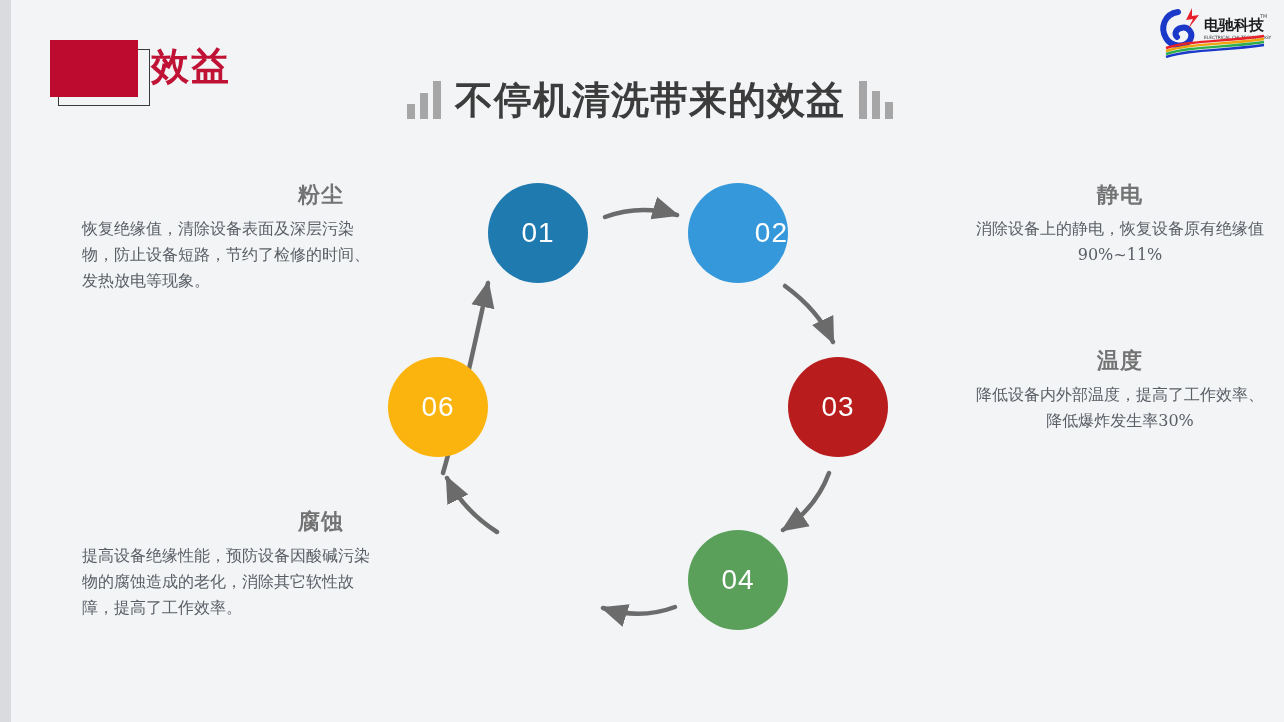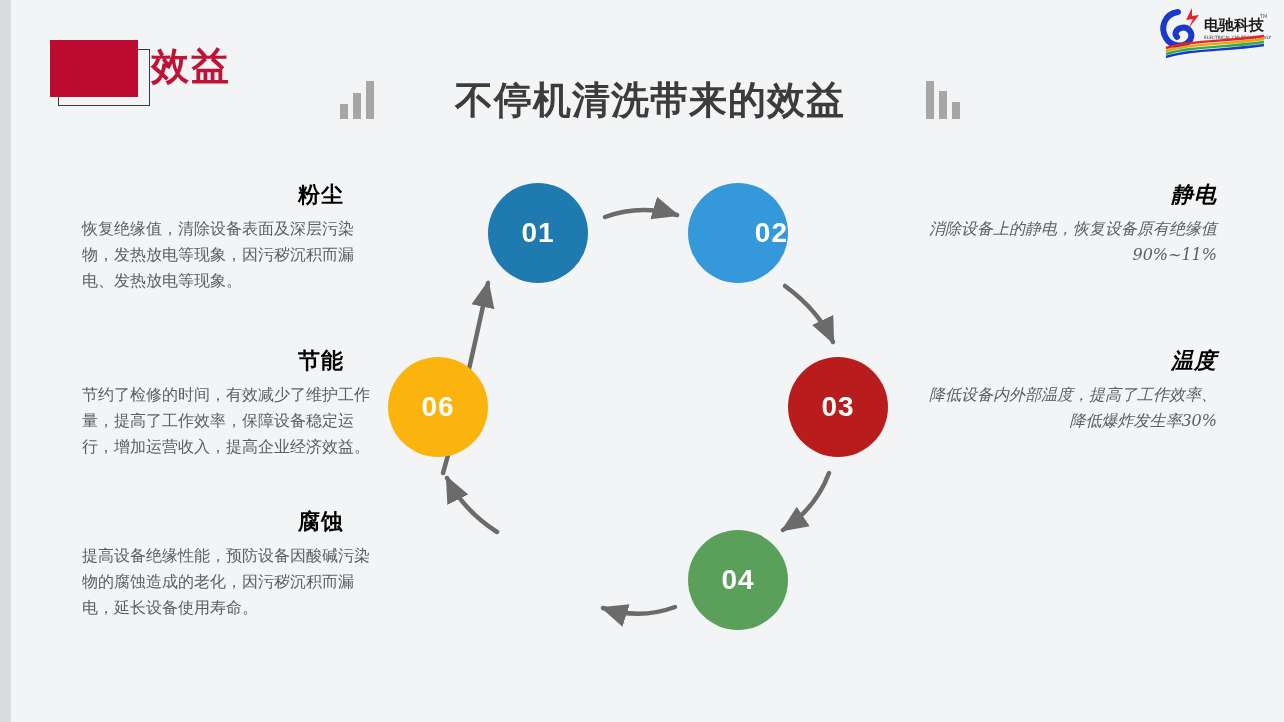--- a/index.html
+++ b/index.html
@@ -65,21 +65,21 @@
   }
 
   .title-row {
     position: absolute;
     left: 340px;
     top: 70px;
     width: 620px;
     height: 60px;
     display: flex;
     align-items: center;
-    justify-content: space-between;
+    justify-content: center;
     gap: 14px;
   }
   .bars {
     display: flex;
     align-items: flex-end;
     gap: 5px;
     height: 38px;
   }
   .bars span {
     display: block;
@@ -121,51 +121,51 @@
   .circle {
     position: absolute;
     width: 100px;
     height: 100px;
     border-radius: 50%;
     display: flex;
     align-items: center;
     justify-content: center;
     color: #ffffff;
     font-size: 28px;
-    font-weight: 700;
+    font-weight: 400;
     letter-spacing: 1px;
   }
   .c01 { left: 133px; top: 23px; }
   .c02 { left: 333px; top: 23px; }
   .c03 { left: 433px; top: 197px; }
   .c04 { left: 333px; top: 370px; }
   .c05 { left: 133px; top: 370px; }
   .c06 { left: 33px;  top: 197px; }
 
   .arrows { position: absolute; inset: 0; }
 
   
   .block { position: absolute; width: 300px; }
   .block .heading {
     font-size: 22px;
     font-weight: 700;
-    color: #000000;
+    color: #737373;
     line-height: 1.1;
     margin-bottom: 9px;
     letter-spacing: 1px;
   }
   .block .body {
     font-size: 16px;
     color: #5a5f66;
     line-height: 1.62;
     font-family: "DejaVu Serif", "Liberation Serif", serif;
   }
   .block.left { text-align: left; left: 82px; }
   .block.left .heading { text-align: right; width: 262px; }
-  .block.right { text-align: right; left: 917px; font-style: italic; }
+  .block.right { text-align: center; left: 970px; }
 
   .b-dust      { top: 183px; }
   .b-energy    { top: 349px; }
   .b-corrosion { top: 510px; }
   .b-static    { top: 183px; }
   .b-temp      { top: 349px; }
   .b-noise     { top: 513px; }
 </style>
 </head>
 <body>
@@ -242,29 +242,25 @@
     <div class="circle c04" style="background: rgb(90, 160, 90);">
       <span>04</span>
     </div>
     <div class="circle c06" style="background: rgb(251, 180, 13);">
       <span>06</span>
     </div>
   </div>
 
   <div class="block left b-dust">
     <div class="heading">粉尘</div>
-    <div class="body">恢复绝缘值，清除设备表面及深层污染物，发热放电等现象，因污秽沉积而漏电、发热放电等现象。</div>
-  </div>
-  <div class="block left b-energy">
-    <div class="heading">节能</div>
-    <div class="body">节约了检修的时间，有效减少了维护工作量，提高了工作效率，保障设备稳定运行，增加运营收入，提高企业经济效益。</div>
+    <div class="body">恢复绝缘值，清除设备表面及深层污染物，防止设备短路，节约了检修的时间、发热放电等现象。</div>
   </div>
   <div class="block left b-corrosion">
     <div class="heading">腐蚀</div>
-    <div class="body">提高设备绝缘性能，预防设备因酸碱污染物的腐蚀造成的老化，因污秽沉积而漏电，延长设备使用寿命。</div>
+    <div class="body">提高设备绝缘性能，预防设备因酸碱污染物的腐蚀造成的老化，消除其它软性故障，提高了工作效率。</div>
   </div>
 
   <div class="block right b-static">
     <div class="heading">静电</div>
     <div class="body">消除设备上的静电，恢复设备原有绝缘值90%~11%</div>
   </div>
   <div class="block right b-temp">
     <div class="heading">温度</div>
     <div class="body">降低设备内外部温度，提高了工作效率、降低爆炸发生率30%</div>
   </div>

